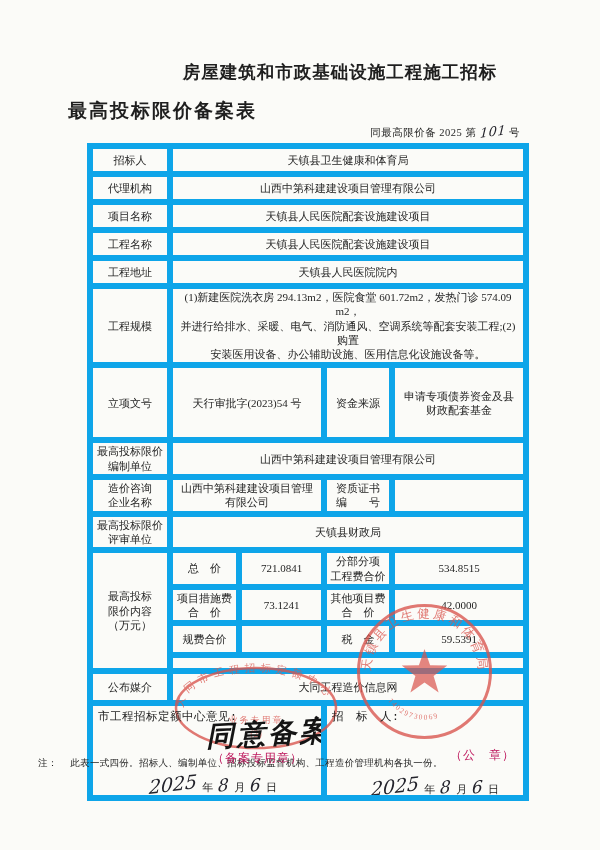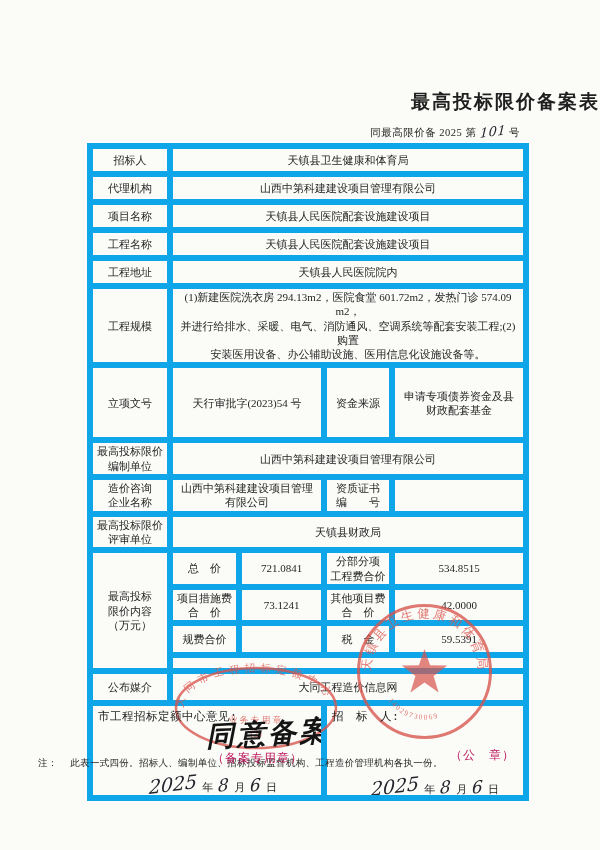--- a/index.html
+++ b/index.html
@@ -1,21 +1,21 @@
 <!DOCTYPE html>
 <html><head>
 <meta charset="utf-8">
 <style>
   html,body{margin:0;padding:0;}
   body{background:#e9e9e7;font-family:"Liberation Serif","DejaVu Serif",serif;}
   .page{position:relative;width:600px;height:850px;background:#fbfbf8;overflow:hidden;color:#1f1f1f;}
 
   .title1{position:absolute;top:60px;left:0;width:600px;text-align:center;padding-left:80px;box-sizing:border-box;
           font-size:17.5px;font-weight:bold;letter-spacing:1px;}
-  .title2{position:absolute;top:89px;left:0;width:600px;text-align:right;padding-left:32px;box-sizing:border-box;
+  .title2{position:absolute;top:98px;left:0;width:600px;text-align:left;padding-left:68px;box-sizing:border-box;
           font-size:19px;font-weight:bold;letter-spacing:2px;}
   .refline{position:absolute;top:124px;left:88px;width:432px;text-align:right;font-size:10.5px;letter-spacing:.5px;}
 
   table.filing{position:absolute;left:87px;top:143px;border-collapse:collapse;table-layout:fixed;width:437px;}
   table.filing td{border:6px solid #0ea5e9;text-align:center;vertical-align:middle;
                   padding:1px 3px;font-size:11px;line-height:1.3;white-space:pre-line;overflow:hidden;}
   td.small{font-size:10.5px;}
   td.scale{ text-align:left;font-size:10px;line-height:1.55;padding:2px 5px;}
   td.blank{}
   td.bottomcell{vertical-align:top;text-align:left;position:relative;}
@@ -40,20 +40,21 @@
   .stamp-right{left:352px;top:599px;}
 
   .note{position:absolute;top:757px;left:38px;font-size:9.5px;letter-spacing:.3px;white-space:nowrap;}
   .note .note-prefix{margin-right:10px;}
 </style>
 </head>
 <body>
 
 <div class="page">
 
+  <div class="title1">房屋建筑和市政基础设施工程施工招标</div>
   <div class="title2">最高投标限价备案表</div>
 
   <div class="refline">
     <span>同最高限价备 2025 第</span>
     <span class="hand" style="font-size:13px;">101</span>
     <span>号</span>
   </div>
 
   <table class="filing">
     <colgroup>

